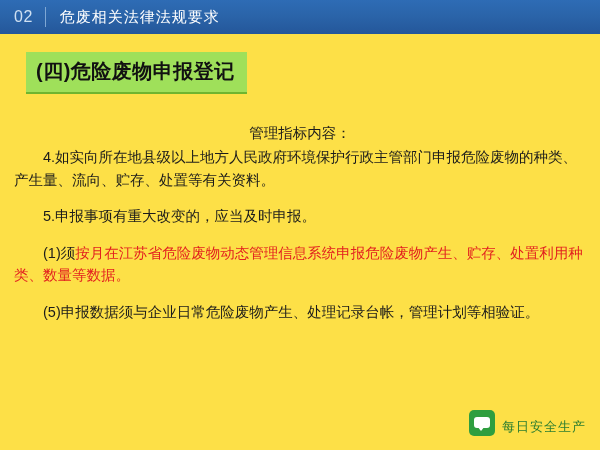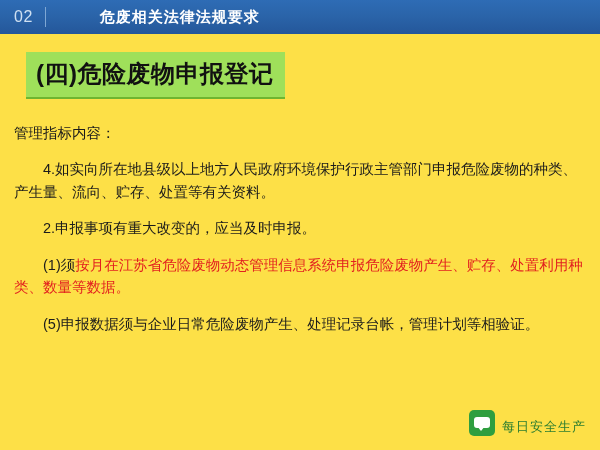--- a/index.html
+++ b/index.html
@@ -41,35 +41,34 @@
   }
   .header-divider {
     width: 1px;
     height: 20px;
     background: #7ea7d4;
     margin-right: 14px;
   }
   .header-title {
     color: #ffffff;
     font-size: 15px;
-    font-weight: bold;
+    font-weight: normal;
     letter-spacing: 1px;
-    margin-left: 40px;
   }
   
   .section-title-wrap {
     position: absolute;
     top: 52px;
     left: 26px;
   }
   .section-title {
     display: inline-block;
     background: #9fe05a;
     color: #111111;
-    font-size: 24px;
+    font-size: 20px;
     font-weight: bold;
     padding: 6px 12px 7px 10px;
     letter-spacing: 0.5px;
     border-bottom: 2px solid #6fb52f;
   }
   
   .body {
     position: absolute;
     top: 122px;
     left: 14px;
@@ -78,21 +77,22 @@
     font-size: 14.5px;
     line-height: 1.55;
   }
   .para {
     margin: 0 0 14px 0;
   }
   .para.indent {
     text-indent: 2em;
   }
   .para.tight {
-    margin-bottom: 14px;
+    margin-bottom: 2px;
+    text-align: center;
   }
   .hl-red {
     color: #e21f1f;
   }
   
   .watermark {
     position: absolute;
     right: 14px;
     bottom: 14px;
     display: flex;
@@ -144,21 +144,21 @@
     <span class="header-title">危废相关法律法规要求</span>
   </div>
 
   <div class="section-title-wrap">
     <span class="section-title">(四)危险废物申报登记</span>
   </div>
 
   <div class="body">
     <p class="para tight">管理指标内容：</p>
     <p class="para indent">4.如实向所在地县级以上地方人民政府环境保护行政主管部门申报危险废物的种类、产生量、流向、贮存、处置等有关资料。</p>
-    <p class="para indent">2.申报事项有重大改变的，应当及时申报。</p>
+    <p class="para indent">5.申报事项有重大改变的，应当及时申报。</p>
     <p class="para indent"><span>(1)须</span><span class="hl-red">按月在江苏省危险废物动态管理信息系统申报危险废物产生、贮存、处置利用种类、数量等数据。</span></p>
     <p class="para indent">(5)申报数据须与企业日常危险废物产生、处理记录台帐，管理计划等相验证。</p>
   </div>
 
   <div class="watermark">
     <span class="wm-icon"></span>
     <span class="wm-text">每日安全生产</span>
   </div>
 
 </div>

